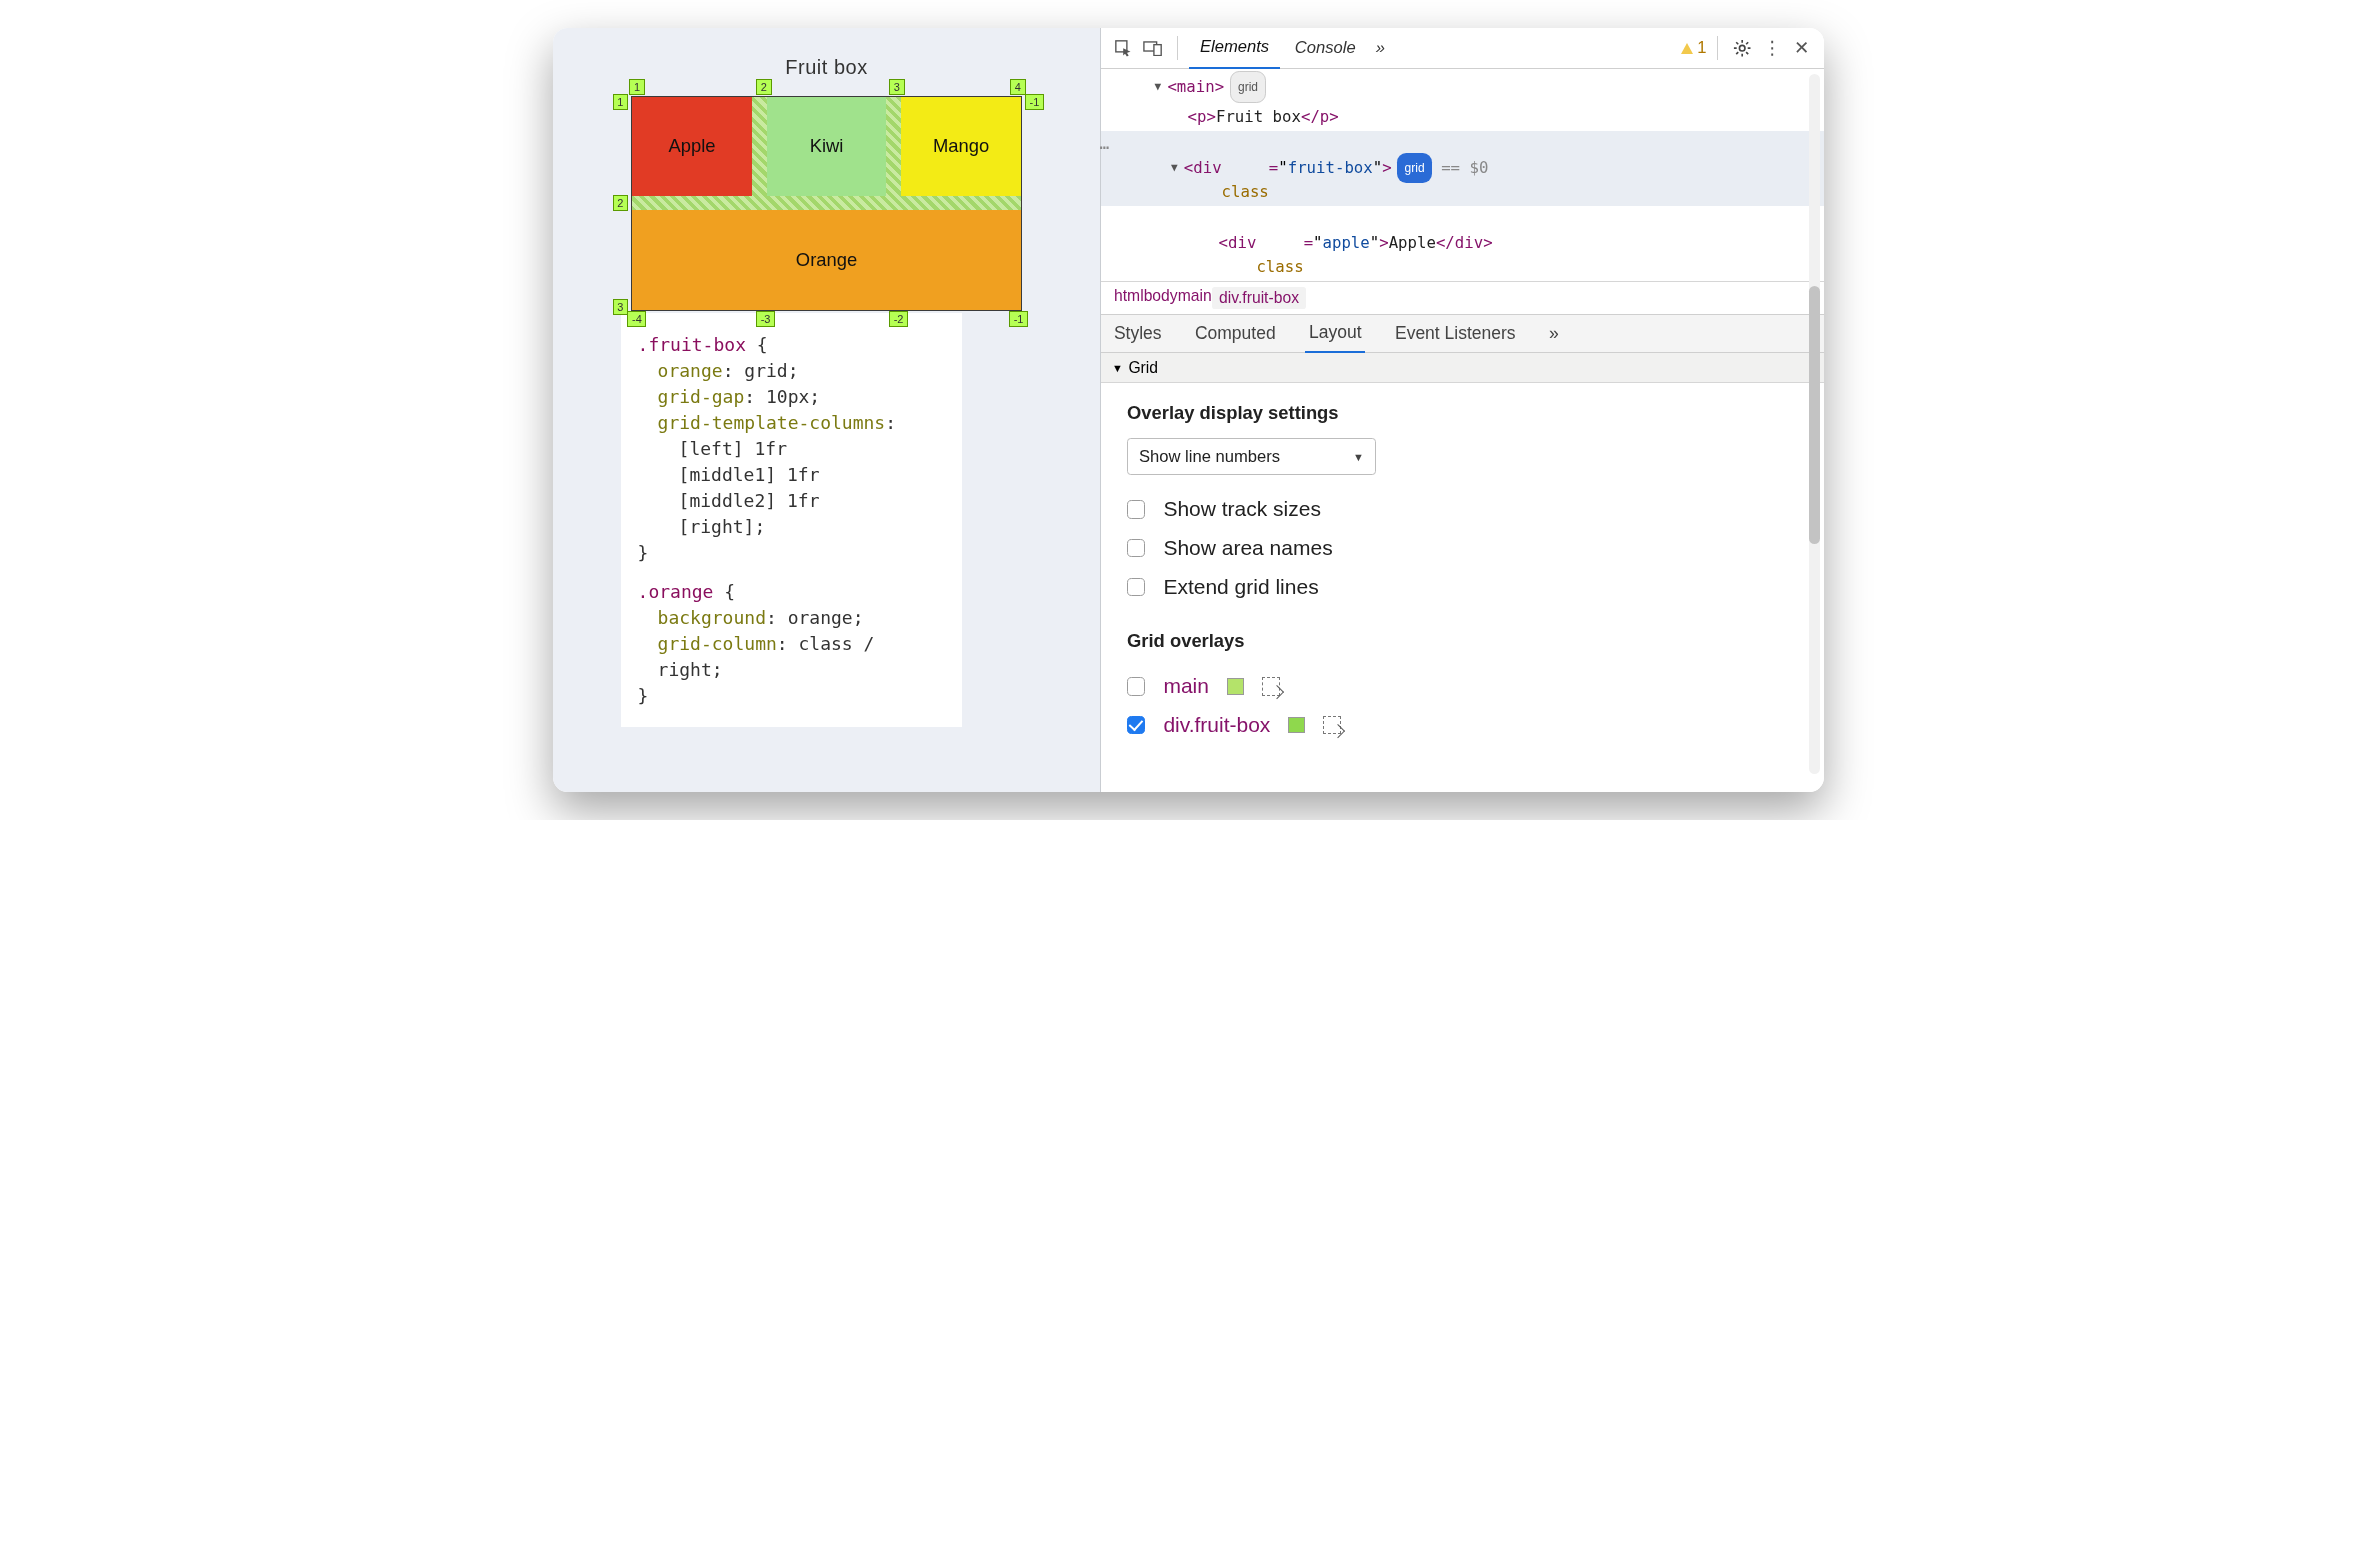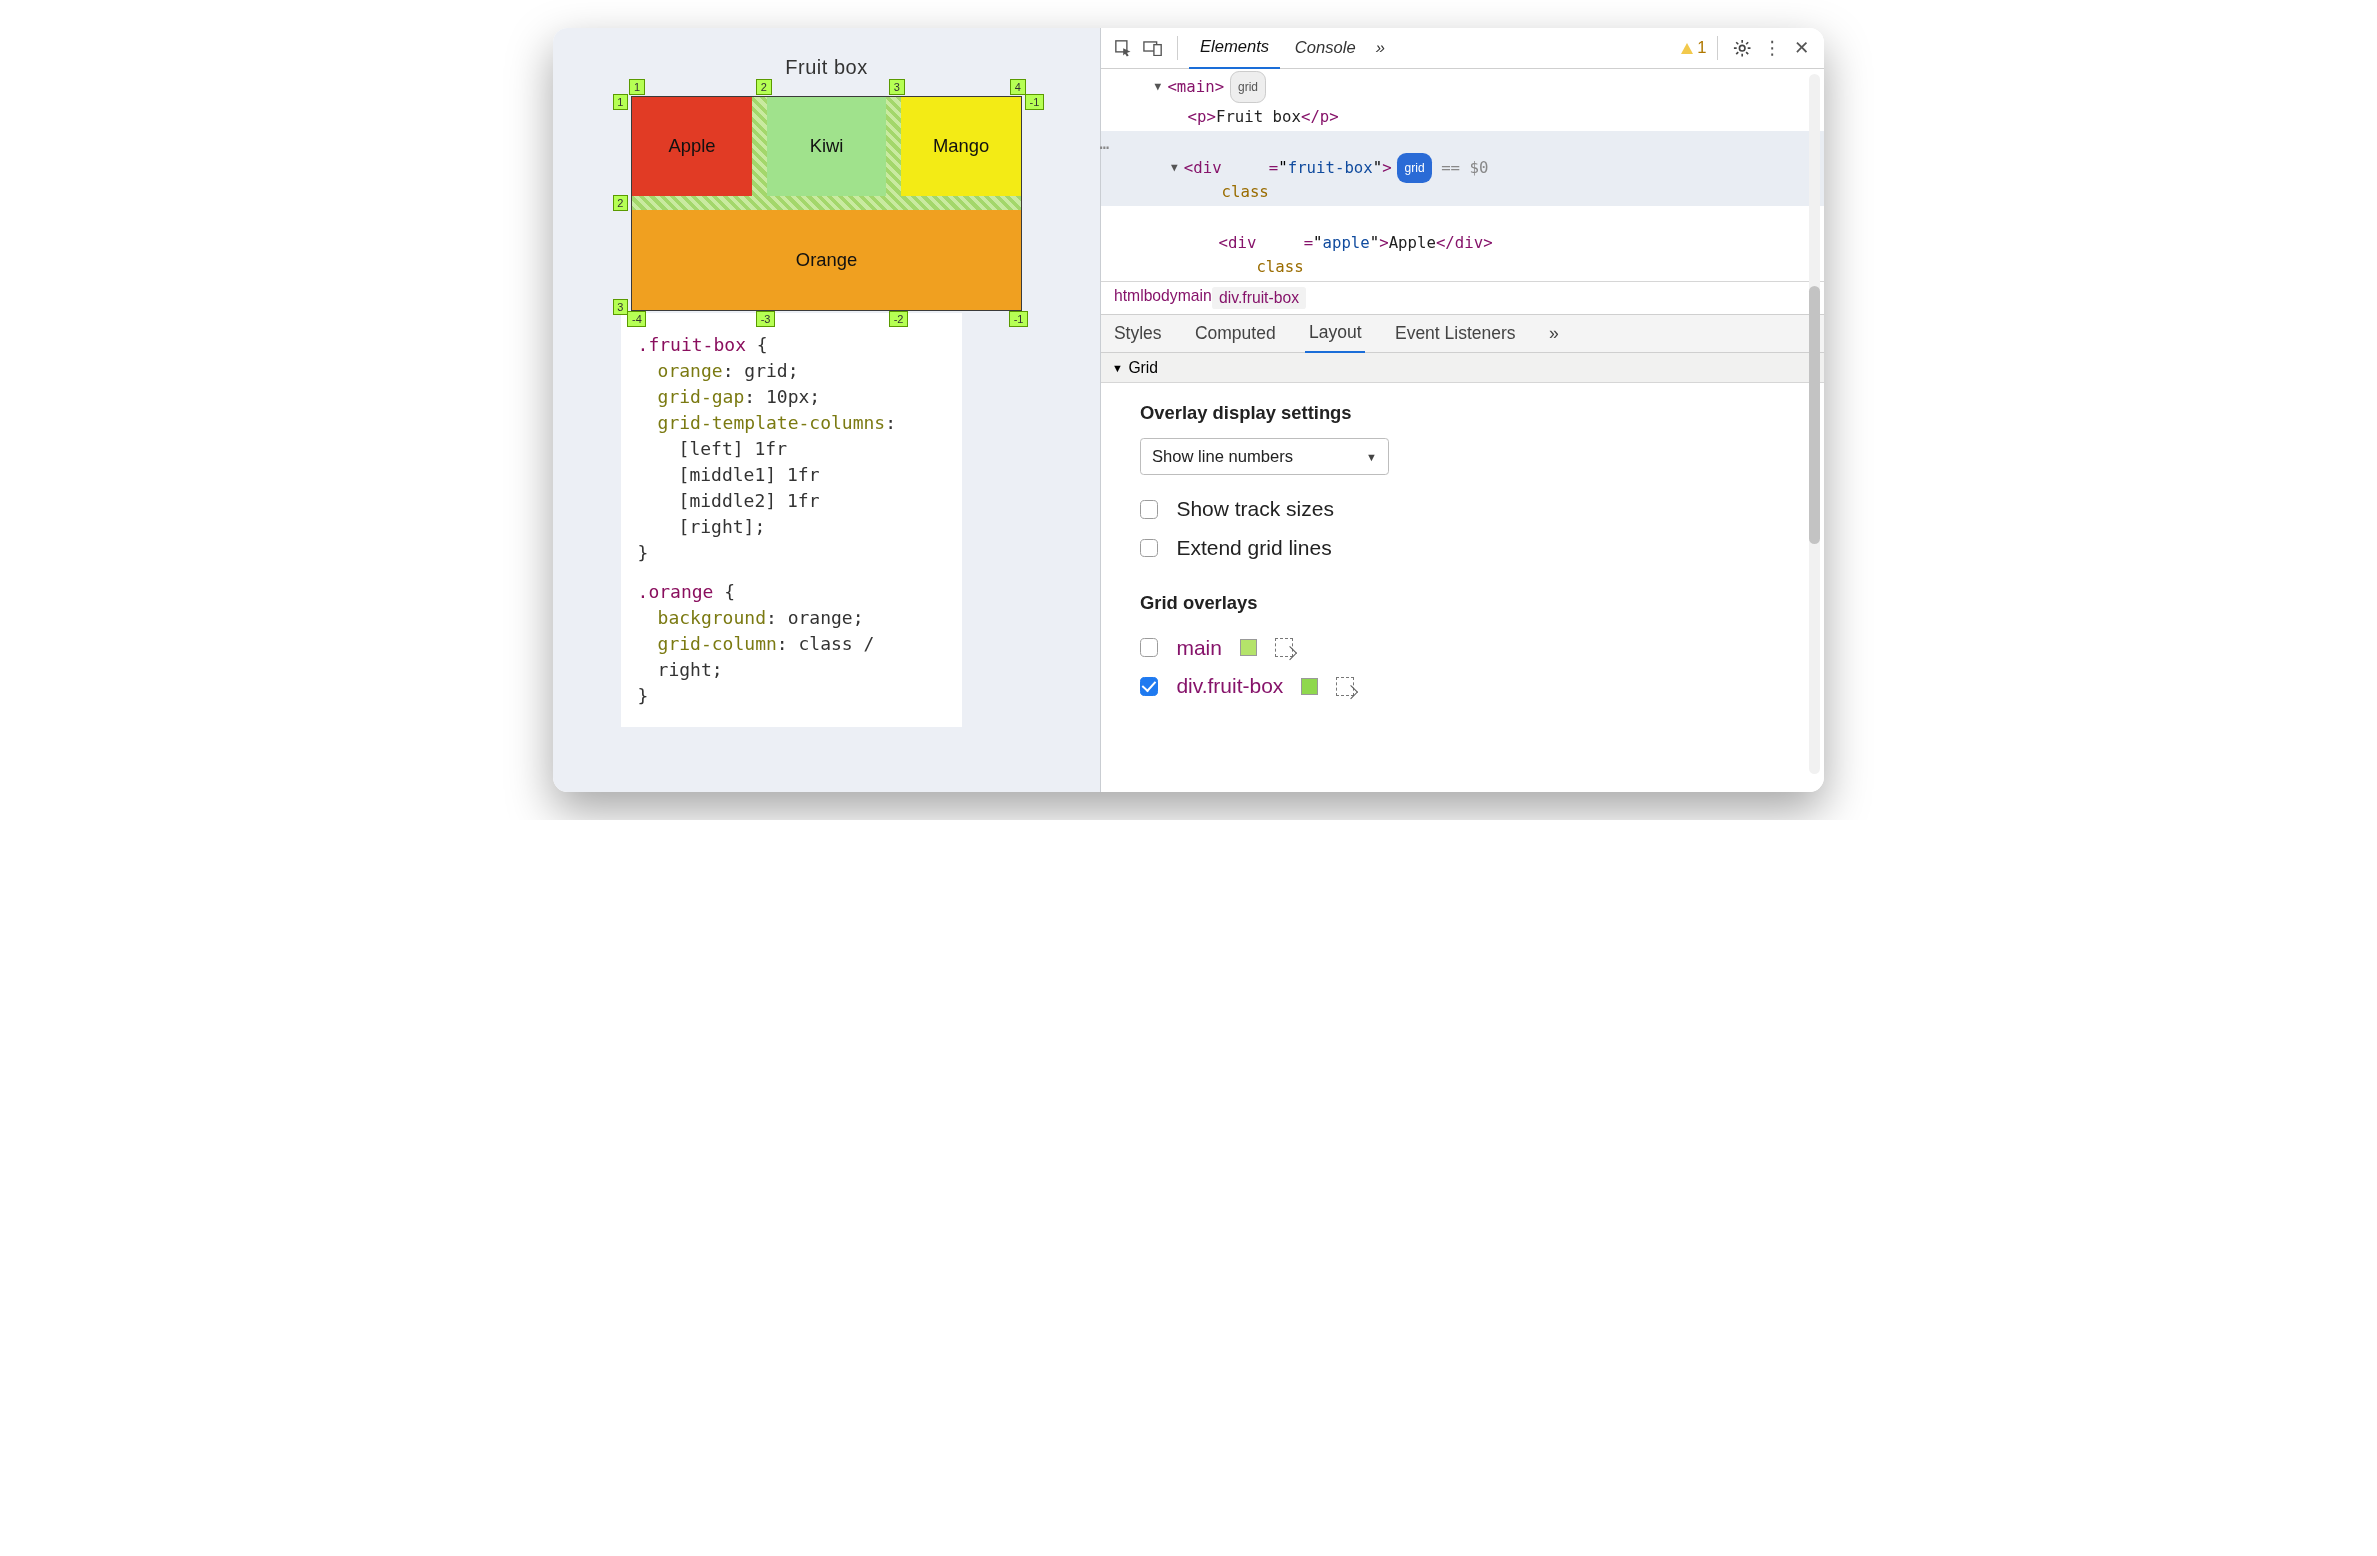--- a/index.html
+++ b/index.html
@@ -101,21 +101,21 @@
   .crumbs { border-top:0.9px solid #d6d6d6; padding: 5.5px 13px; font-size:15.7px; color:#86136a; display:flex; }
   .crumb-active { background:#f2f2f2; padding:1.8px 7.4px; border-radius:2.8px; color:#86136a;}
   
   .subtabs { border-top:0.9px solid #cfcfcf; border-bottom:0.9px solid #cfcfcf; background:#f4f4f4;
     display:flex; align-items:center; padding:0 9.2px; height:39px; font-size:17.5px; color:#444; gap:26px;}
   .subtab { cursor:pointer; padding:0 3.7px; height:39px; display:flex; align-items:center;}
   .subtab-active{ color:#404040; border-bottom:2.8px solid #1a6dd8;}
   
   .section-hd { background:#f1f1f0; border-bottom:0.9px solid #d6d6d6; padding:5.5px 11px; font-size:15.7px; display:flex; align-items:center; gap:5.5px;}
   .caret-sm{font-size:11px;}
-  .section-body { padding: 18.4px 26px; font-size:17.5px; color:#222;margin-left:13px; }
+  .section-body { padding: 18.4px 26px; font-size:17.5px; color:#222; }
   .sub-h { font-weight:600; margin-bottom:14.7px; font-size:18.4px;}
   .select {
     width: 249px; height:37px; border:0.9px solid #bdbdbd; border-radius:3.7px;
     display:flex; align-items:center; justify-content:space-between; padding:0 11px; margin-bottom:14.7px;
     font-size:16.6px; background:#fff; cursor:pointer;
   }
   .chev { font-size:11px; color:#444;}
   .chk-row { display:flex; align-items:center; gap:18px; padding:7.4px 0; font-size:21px;}
   .chk { width:18.4px;height:18.4px;border:1.4px solid #9b9b9b;border-radius:4.6px;background:#fff; cursor:pointer;}
   .chk.checked{ background:#1f7af0; border-color:#1f7af0; position:relative;}
@@ -275,20 +275,24 @@
       <div class="select">
         <span>Show line numbers</span>
         <span class="chev">▼</span>
       </div>
       <div class="chk-row">
         <span class="chk"></span>
         <span>Show track sizes</span>
       </div>
       <div class="chk-row">
         <span class="chk"></span>
+        <span>Show area names</span>
+      </div>
+      <div class="chk-row">
+        <span class="chk"></span>
         <span>Extend grid lines</span>
       </div>
 
       <div class="sub-h" style="margin-top:24px">Grid overlays</div>
 
       <div class="chk-row">
         <span class="chk"></span>
         <span class="ov-tag">main</span>
         <span class="swatch"></span>
         <span class="mini-icon"></span>

